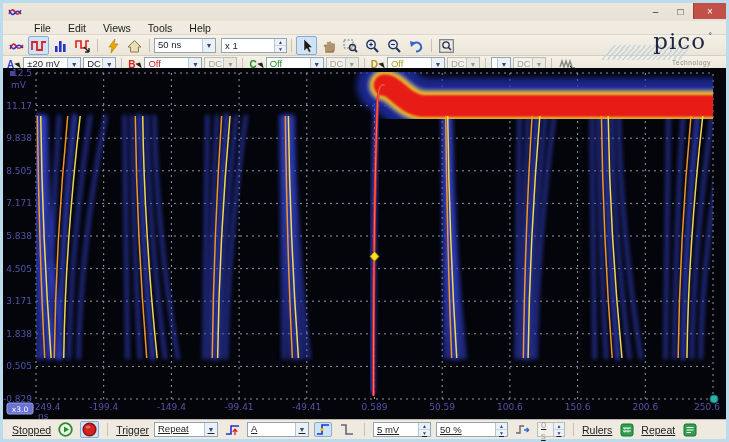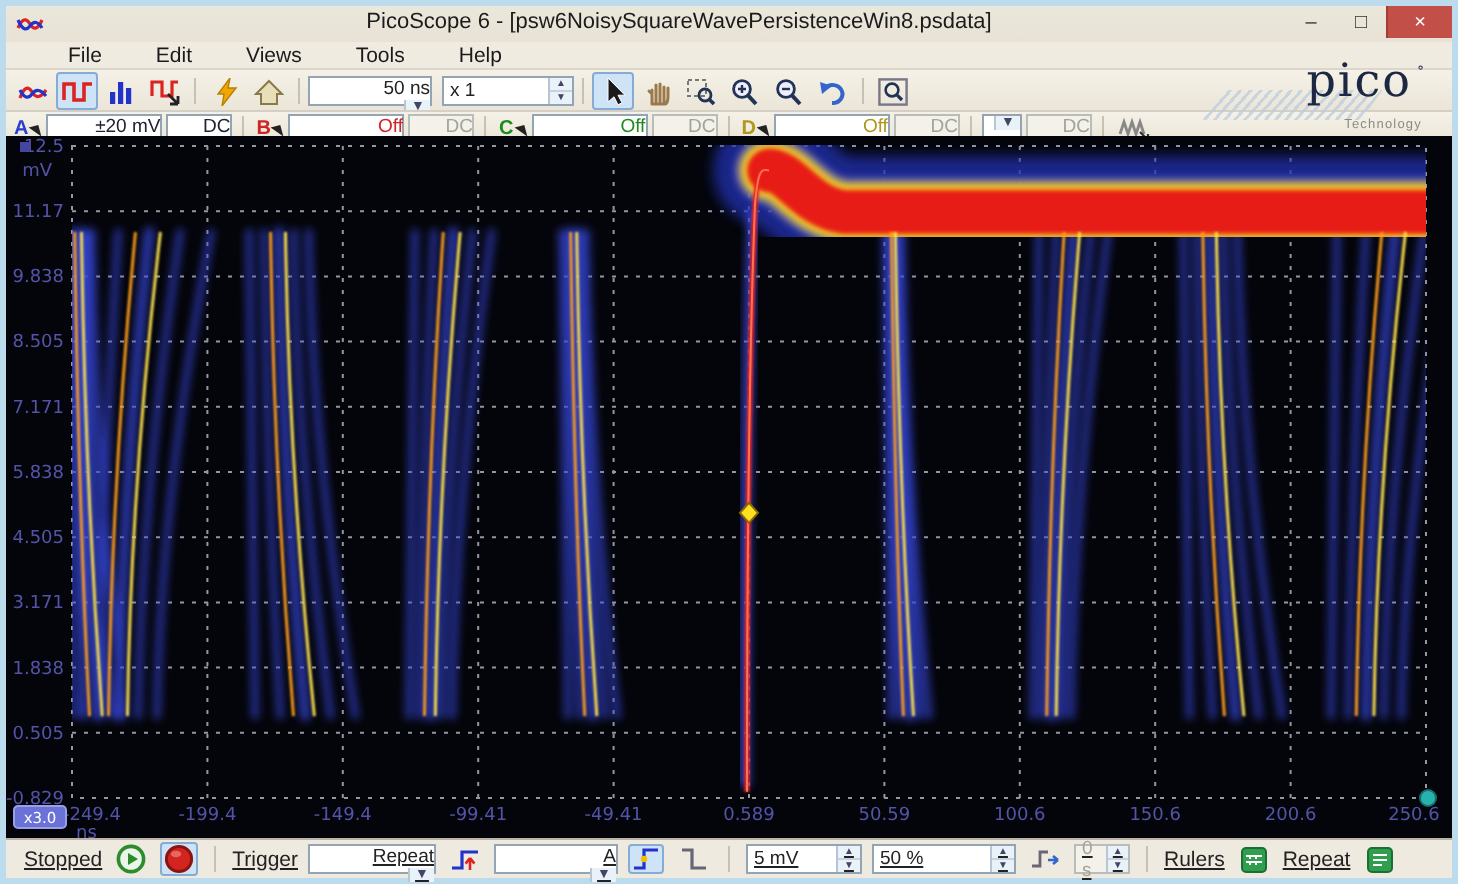--- a/index.html
+++ b/index.html
@@ -6,30 +6,30 @@
   body{width:729px;height:442px;position:relative;font-family:"Liberation Sans",sans-serif;background:#fff;overflow:hidden;}
   .window{position:absolute;inset:0;border:3px solid #bcdcee;background:#efebe0;}
   
   .titlebar{position:absolute;left:0;top:0;right:0;height:18px;background:linear-gradient(#ece7db,#e7e2d5);}
   .appicon{position:absolute;left:5px;top:2px;width:14px;height:14px;}
   .title{position:absolute;left:40px;right:90px;top:2px;text-align:center;font-size:11px;color:#1b1b1b;white-space:nowrap;}
   .winbtns{position:absolute;right:0;top:0;display:flex;height:16px;}
   .winbtn{width:25px;height:16px;display:flex;align-items:center;justify-content:center;font-size:10px;color:#333;}
   .winbtn.close{width:32px;background:#c35048;color:#fff;border-left:1px solid #a33c35;}
   
-  .menubar{position:absolute;left:0;top:18px;right:0;height:13px;display:flex;gap:27px;padding-left:31px;align-items:center;font-size:10.5px;color:#1a1a1a;}
+  .menubar{position:absolute;left:0;top:18px;right:0;height:13px;display:flex;gap:17px;padding-left:31px;align-items:center;font-size:10.5px;color:#1a1a1a;}
   .menu-item{cursor:default;}
   
   .toolbar{position:absolute;left:0;right:0;display:flex;align-items:center;background:linear-gradient(#f5f1e7,#eae5d7);}
   #toolbar-main{top:31px;height:21px;gap:1px;padding-left:3px;border-top:1px solid #dcd7ca;}
   #toolbar-ch{top:52px;height:16px;gap:2px;padding-left:3px;border-top:1px solid #d5d0c3;}
   .tbtn{min-width:19px;height:17px;display:flex;align-items:center;justify-content:center;border:1px solid transparent;border-radius:2px;}
   .tbtn.sel{background:#cfe3f7;border-color:#86abd4;}
   .sep{width:1px;height:13px;background:#c6c1b3;margin:0 3px;flex:none;}
-  .dd{height:15px;background:#fff;border:1px solid #93a5b5;display:flex;align-items:flex-end;font-size:9.5px;color:#222;padding-left:3px;box-sizing:border-box;flex-direction:column;}
+  .dd{height:15px;background:#fff;border:1px solid #93a5b5;display:flex;align-items:flex-start;font-size:9.5px;color:#222;padding-left:3px;box-sizing:border-box;}
   .dd .arrow{margin-left:auto;width:12px;align-self:stretch;background:#e9f1f9;border-left:1px solid #b7c6d4;display:flex;align-items:center;justify-content:center;font-size:7px;color:#446;}
   .dd.dis{color:#a3a39a;background:#f3f1e9;border-color:#b9bdb9;}
   .dd.dis .arrow{background:#eceade;color:#999;}
   .spin{height:15px;background:#fff;border:1px solid #93a5b5;display:flex;align-items:center;font-size:9.5px;color:#222;padding-left:3px;box-sizing:border-box;}
   .spin .updown{margin-left:auto;width:11px;align-self:stretch;display:flex;flex-direction:column;border-left:1px solid #b7c6d4;}
   .spin .updown span{flex:1;display:flex;align-items:center;justify-content:center;font-size:5px;color:#446;background:#e9f1f9;}
   .spin .updown span + span{border-top:1px solid #c6d2dd;}
   .spin.dis{color:#a3a39a;background:#f3f1e9;border-color:#b9bdb9;}
   .chgroup{display:flex;align-items:center;gap:2px;}
   .chbtn{display:flex;align-items:center;font-weight:bold;font-size:10px;height:14px;padding:0 1px;}
@@ -52,21 +52,20 @@
 </head>
 <body>
 
 <div class="window">
 
   <div class="titlebar">
     <svg class="appicon" viewBox="0 0 14 14">
       <path d="M1 9 Q4 2 7 7 T13 5" stroke="#d22" stroke-width="1.6" fill="none"></path>
       <path d="M1 5 Q4 12 7 8 T13 9" stroke="#23c" stroke-width="1.6" fill="none"></path>
     </svg>
-    <div class="title">PicoScope 6 - [psw6NoisySquareWavePersistenceWin8.psdata]</div>
     <div class="winbtns">
       <div class="winbtn">–</div>
       <div class="winbtn">□</div>
       <div class="winbtn close">×</div>
     </div>
   </div>
 
   <div class="menubar" id="menubar">
       <span class="menu-item">File</span>
       <span class="menu-item">Edit</span>

